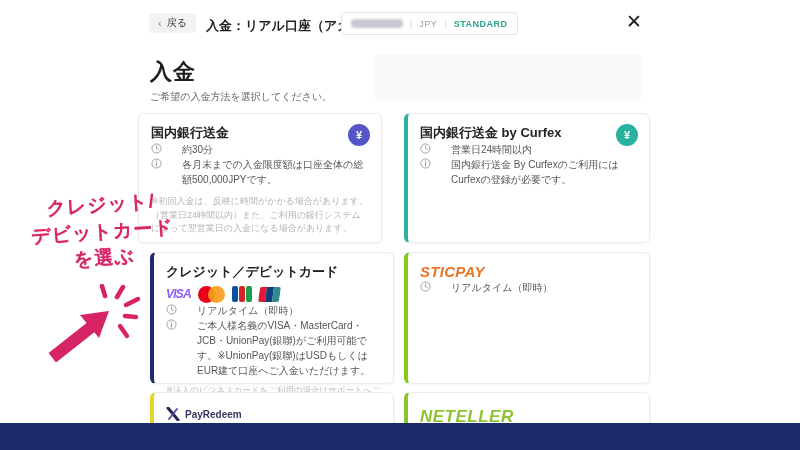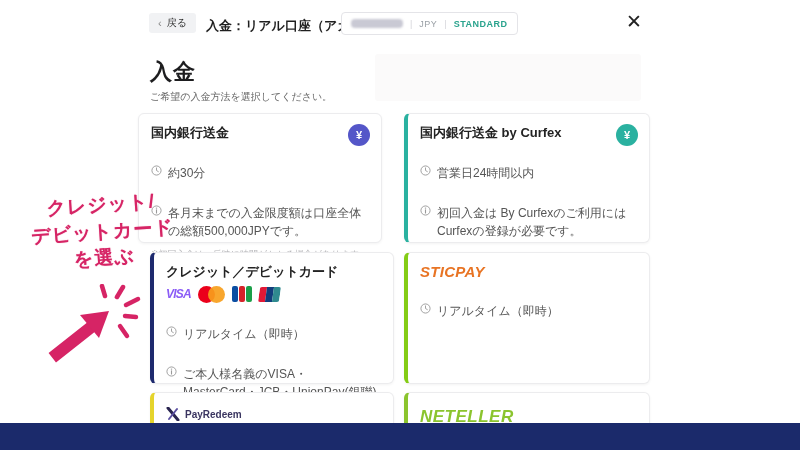--- a/index.html
+++ b/index.html
@@ -50,21 +50,21 @@
   .card4 { left:404px; top:252px; width:246px; height:132px; }
   .card5 { left:150px; top:392px; width:244px; height:55px; }
   .card6 { left:404px; top:392px; width:246px; height:55px; }
   .card-title { font-size:13px; font-weight:bold; color:#232323; }
   .yen-badge {
     position:absolute; top:10px; right:11px; width:22px; height:22px; border-radius:50%;
     color:#fff; font-size:11px; font-weight:bold; display:flex; align-items:center; justify-content:center;
   }
   .yen-indigo { background:#5456c8; }
   .yen-teal { background:#2ab1a0; }
-  .item { display:flex; gap:6px; margin-top:22px; font-size:12px; color:#555; line-height:1.5; }
+  .item { display:flex; gap:20px; margin-top:0; font-size:10px; color:#555; line-height:1.5; }
   .item svg { flex:0 0 auto; margin-top:1px; }
   .note { margin-top:8px; font-size:9px; color:#b5b5b8; line-height:1.5; }
   .note-sm { margin-top:7px; font-size:8.5px; color:#bcbcbf; }
   
   .logos { display:flex; align-items:center; gap:7px; margin-top:4px; height:18px; }
   .visa-logo { color:#8b5cf6; font-weight:700; font-style:italic; font-size:12px; letter-spacing:-.8px; }
   .mc-logo { position:relative; width:27px; height:17px; }
   .mc-logo .c1,.mc-logo .c2 { position:absolute; top:0; width:17px; height:17px; border-radius:50%; }
   .mc-logo .c1 { left:0; background:#eb001b; }
   .mc-logo .c2 { left:10px; background:#f79e1b; opacity:.92; }
@@ -142,21 +142,21 @@
           <path d="M6 3.2V6l2 1.2" fill="none" stroke="#999" stroke-width="1" stroke-linecap="round"></path>
         </svg>
       <span>営業日24時間以内</span>
     </div>
     <div class="item">
       <svg width="11" height="11" viewBox="0 0 12 12">
           <circle cx="6" cy="6" r="5" fill="none" stroke="#999" stroke-width="1"></circle>
           <line x1="6" y1="5.2" x2="6" y2="8.6" stroke="#999" stroke-width="1.2" stroke-linecap="round"></line>
           <circle cx="6" cy="3.4" r=".8" fill="#999"></circle>
         </svg>
-      <span>初回入金は By Curfexのご利用にはCurfexの登録が必要です。</span>
+      <span>国内銀行送金 By Curfexのご利用にはCurfexの登録が必要です。</span>
     </div>
   </div>
 
   <div class="card card3 acc-navy">
     <div class="card-title">クレジット／デビットカード</div>
     <div class="logos">
       <span class="visa-logo">VISA</span>
       <span class="mc-logo">
           <i class="c1"></i>
           <i class="c2"></i>

